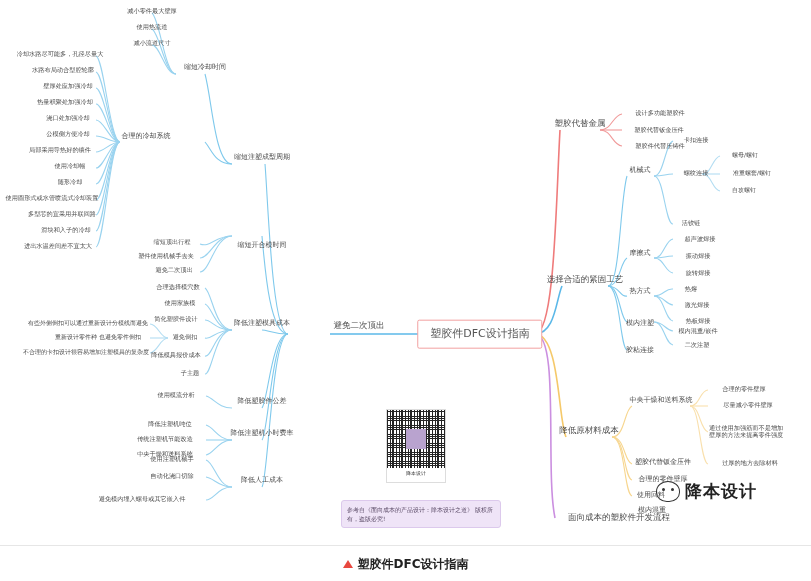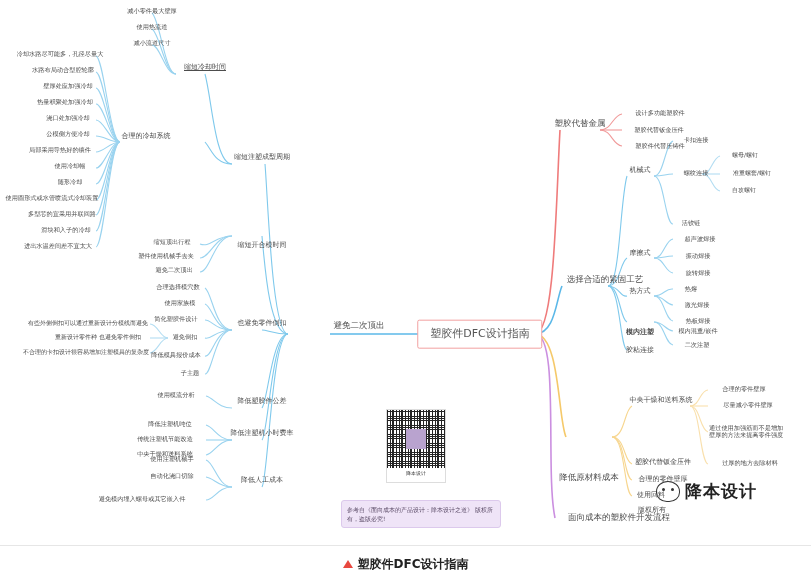--- a/index.html
+++ b/index.html
@@ -151,21 +151,21 @@
 
         <path d="M535 334 C 560 334, 545 470, 555 518" stroke="#cb8fe0" stroke-width="1.6"></path>
       </g>
     </svg>
 
     <div class="node n-root" style="left:480px;top:334px;">塑胶件DFC设计指南</div>
 
     <div class="node n-l1" style="left:359px;top:326px;">避免二次顶出</div>
 
     <div class="node n-l2" style="left:262px;top:157px;">缩短注塑成型周期</div>
-    <div class="node n-l2" style="left:205px;top:67px;text-decoration:underline;">缩短冷却时间</div>
+    <div class="node n-l2" style="left:205px;top:67px;">缩短冷却时间</div>
     <div class="node n-l3" style="left:152px;top:11px;">减小零件最大壁厚</div>
     <div class="node n-l3" style="left:152px;top:27px;">使用热流道</div>
     <div class="node n-l3" style="left:152px;top:43px;">减小流道尺寸</div>
 
     <div class="node n-l2" style="left:146px;top:136px;">合理的冷却系统</div>
     <div class="node n-l3" style="left:60px;top:54px;">冷却水路尽可能多，孔径尽量大</div>
     <div class="node n-l3" style="left:63px;top:70px;">水路布局动合型腔轮廓</div>
     <div class="node n-l3" style="left:68px;top:86px;">壁厚处应加强冷却</div>
     <div class="node n-l3" style="left:65px;top:102px;">热量积聚处加强冷却</div>
     <div class="node n-l3" style="left:68px;top:118px;">浇口处加强冷却</div>
@@ -176,21 +176,21 @@
     <div class="node n-l3" style="left:52px;top:198px;">使用圆形式或水管喷流式冷却装置</div>
     <div class="node n-l3" style="left:62px;top:214px;">多型芯的宜采用并联回路</div>
     <div class="node n-l3" style="left:66px;top:230px;">滑块和入子的冷却</div>
     <div class="node n-l3" style="left:58px;top:246px;">进出水温差间差不宜太大</div>
 
     <div class="node n-l2" style="left:262px;top:245px;">缩短开合模时间</div>
     <div class="node n-l3" style="left:172px;top:242px;">缩短顶出行程</div>
     <div class="node n-l3" style="left:166px;top:256px;">塑件使用机械手去夹</div>
     <div class="node n-l3" style="left:174px;top:270px;">避免二次顶出</div>
 
-    <div class="node n-l2" style="left:262px;top:323px;">也避免零件倒扣</div>
+    <div class="node n-l2" style="left:262px;top:323px;">降低注塑模具成本</div>
     <div class="node n-l3" style="left:178px;top:287px;">合理选择模穴数</div>
     <div class="node n-l3" style="left:180px;top:303px;">使用家族模</div>
     <div class="node n-l3" style="left:176px;top:319px;">简化塑胶件设计</div>
     <div class="node n-l3" style="left:185px;top:337px;">避免倒扣</div>
     <div class="node n-l4" style="left:88px;top:323px;">有些外侧倒扣可以通过重新设计分模线而避免</div>
     <div class="node n-l4" style="left:98px;top:337px;">重新设计零件种 也避免零件倒扣</div>
     <div class="node n-l4" style="left:86px;top:352px;">不合理的卡扣设计很容易增加注塑模具的复杂度</div>
     <div class="node n-l3" style="left:176px;top:355px;">降低模具报价成本</div>
     <div class="node n-l3" style="left:190px;top:373px;">子主题</div>
 
@@ -205,55 +205,55 @@
     <div class="node n-l2" style="left:262px;top:480px;">降低人工成本</div>
     <div class="node n-l3" style="left:172px;top:459px;">使用注塑机械手</div>
     <div class="node n-l3" style="left:172px;top:476px;">自动化浇口切除</div>
     <div class="node n-l3" style="left:142px;top:499px;">避免模内埋入螺母或其它嵌入件</div>
 
     <div class="node n-l1" style="left:580px;top:124px;">塑胶代替金属</div>
     <div class="node n-l3" style="left:660px;top:113px;">设计多功能塑胶件</div>
     <div class="node n-l3" style="left:659px;top:130px;">塑胶代替钣金压件</div>
     <div class="node n-l3" style="left:660px;top:146px;">塑胶件代替压铸件</div>
 
-    <div class="node n-l1" style="left:605px;top:280px;">选择合适的紧固工艺</div>
+    <div class="node n-l1" style="left:585px;top:280px;">选择合适的紧固工艺</div>
     <div class="node n-l2" style="left:640px;top:170px;">机械式</div>
     <div class="node n-l3" style="left:696px;top:140px;">卡扣连接</div>
     <div class="node n-l3" style="left:696px;top:173px;">螺纹连接</div>
     <div class="node n-l4" style="left:745px;top:155px;">螺母/螺钉</div>
     <div class="node n-l4" style="left:752px;top:173px;">准重螺套/螺钉</div>
     <div class="node n-l4" style="left:744px;top:190px;">自攻螺钉</div>
     <div class="node n-l3" style="left:691px;top:223px;">活铰链</div>
 
     <div class="node n-l2" style="left:640px;top:253px;">摩擦式</div>
     <div class="node n-l3" style="left:700px;top:239px;">超声波焊接</div>
     <div class="node n-l3" style="left:698px;top:256px;">振动焊接</div>
     <div class="node n-l3" style="left:698px;top:273px;">旋转焊接</div>
 
     <div class="node n-l2" style="left:640px;top:291px;">热方式</div>
     <div class="node n-l3" style="left:691px;top:289px;">热熔</div>
     <div class="node n-l3" style="left:697px;top:305px;">激光焊接</div>
     <div class="node n-l3" style="left:698px;top:321px;">热板焊接</div>
 
-    <div class="node n-l2" style="left:640px;top:332px;font-weight:bold;">模内注塑</div>
+    <div class="node n-l2" style="left:640px;top:323px;">模内注塑</div>
     <div class="node n-l3" style="left:698px;top:331px;">模内混重/嵌件</div>
     <div class="node n-l3" style="left:697px;top:345px;">二次注塑</div>
 
     <div class="node n-l2" style="left:640px;top:350px;">胶粘连接</div>
 
-    <div class="node n-l1" style="left:589px;top:431px;margin-top:47px;">降低原材料成本</div>
+    <div class="node n-l1" style="left:589px;top:431px;">降低原材料成本</div>
     <div class="node n-l2" style="left:661px;top:400px;">中央干燥和送料系统</div>
     <div class="node n-l3" style="left:744px;top:389px;">合理的零件壁厚</div>
     <div class="node n-l3" style="left:748px;top:405px;">尽量减小零件壁厚</div>
     <div class="node n-l3 n-wrap" style="left:748px;top:431px;width:78px;">通过使用加强筋而不是增加壁厚的方法来提高零件强度</div>
     <div class="node n-l3" style="left:750px;top:463px;">过厚的地方去除材料</div>
     <div class="node n-l2" style="left:663px;top:462px;">塑胶代替钣金压件</div>
     <div class="node n-l2" style="left:663px;top:479px;">合理的零件壁厚</div>
     <div class="node n-l2" style="left:651px;top:495px;">使用回料</div>
-    <div class="node n-l2" style="left:652px;top:510px;">版权所有</div>
+    <div class="node n-l2" style="left:652px;top:510px;">模内混重</div>
 
     <div class="node n-l1" style="left:619px;top:518px;">面向成本的塑胶件开发流程</div>
 
     <div class="qr">
       <div class="grid"></div>
       <div class="cen"></div>
       <div class="cap">降本设计</div>
     </div>
 
     <div class="note">参考自《面向成本的产品设计：降本设计之道》 版权所有，盗版必究!</div>

